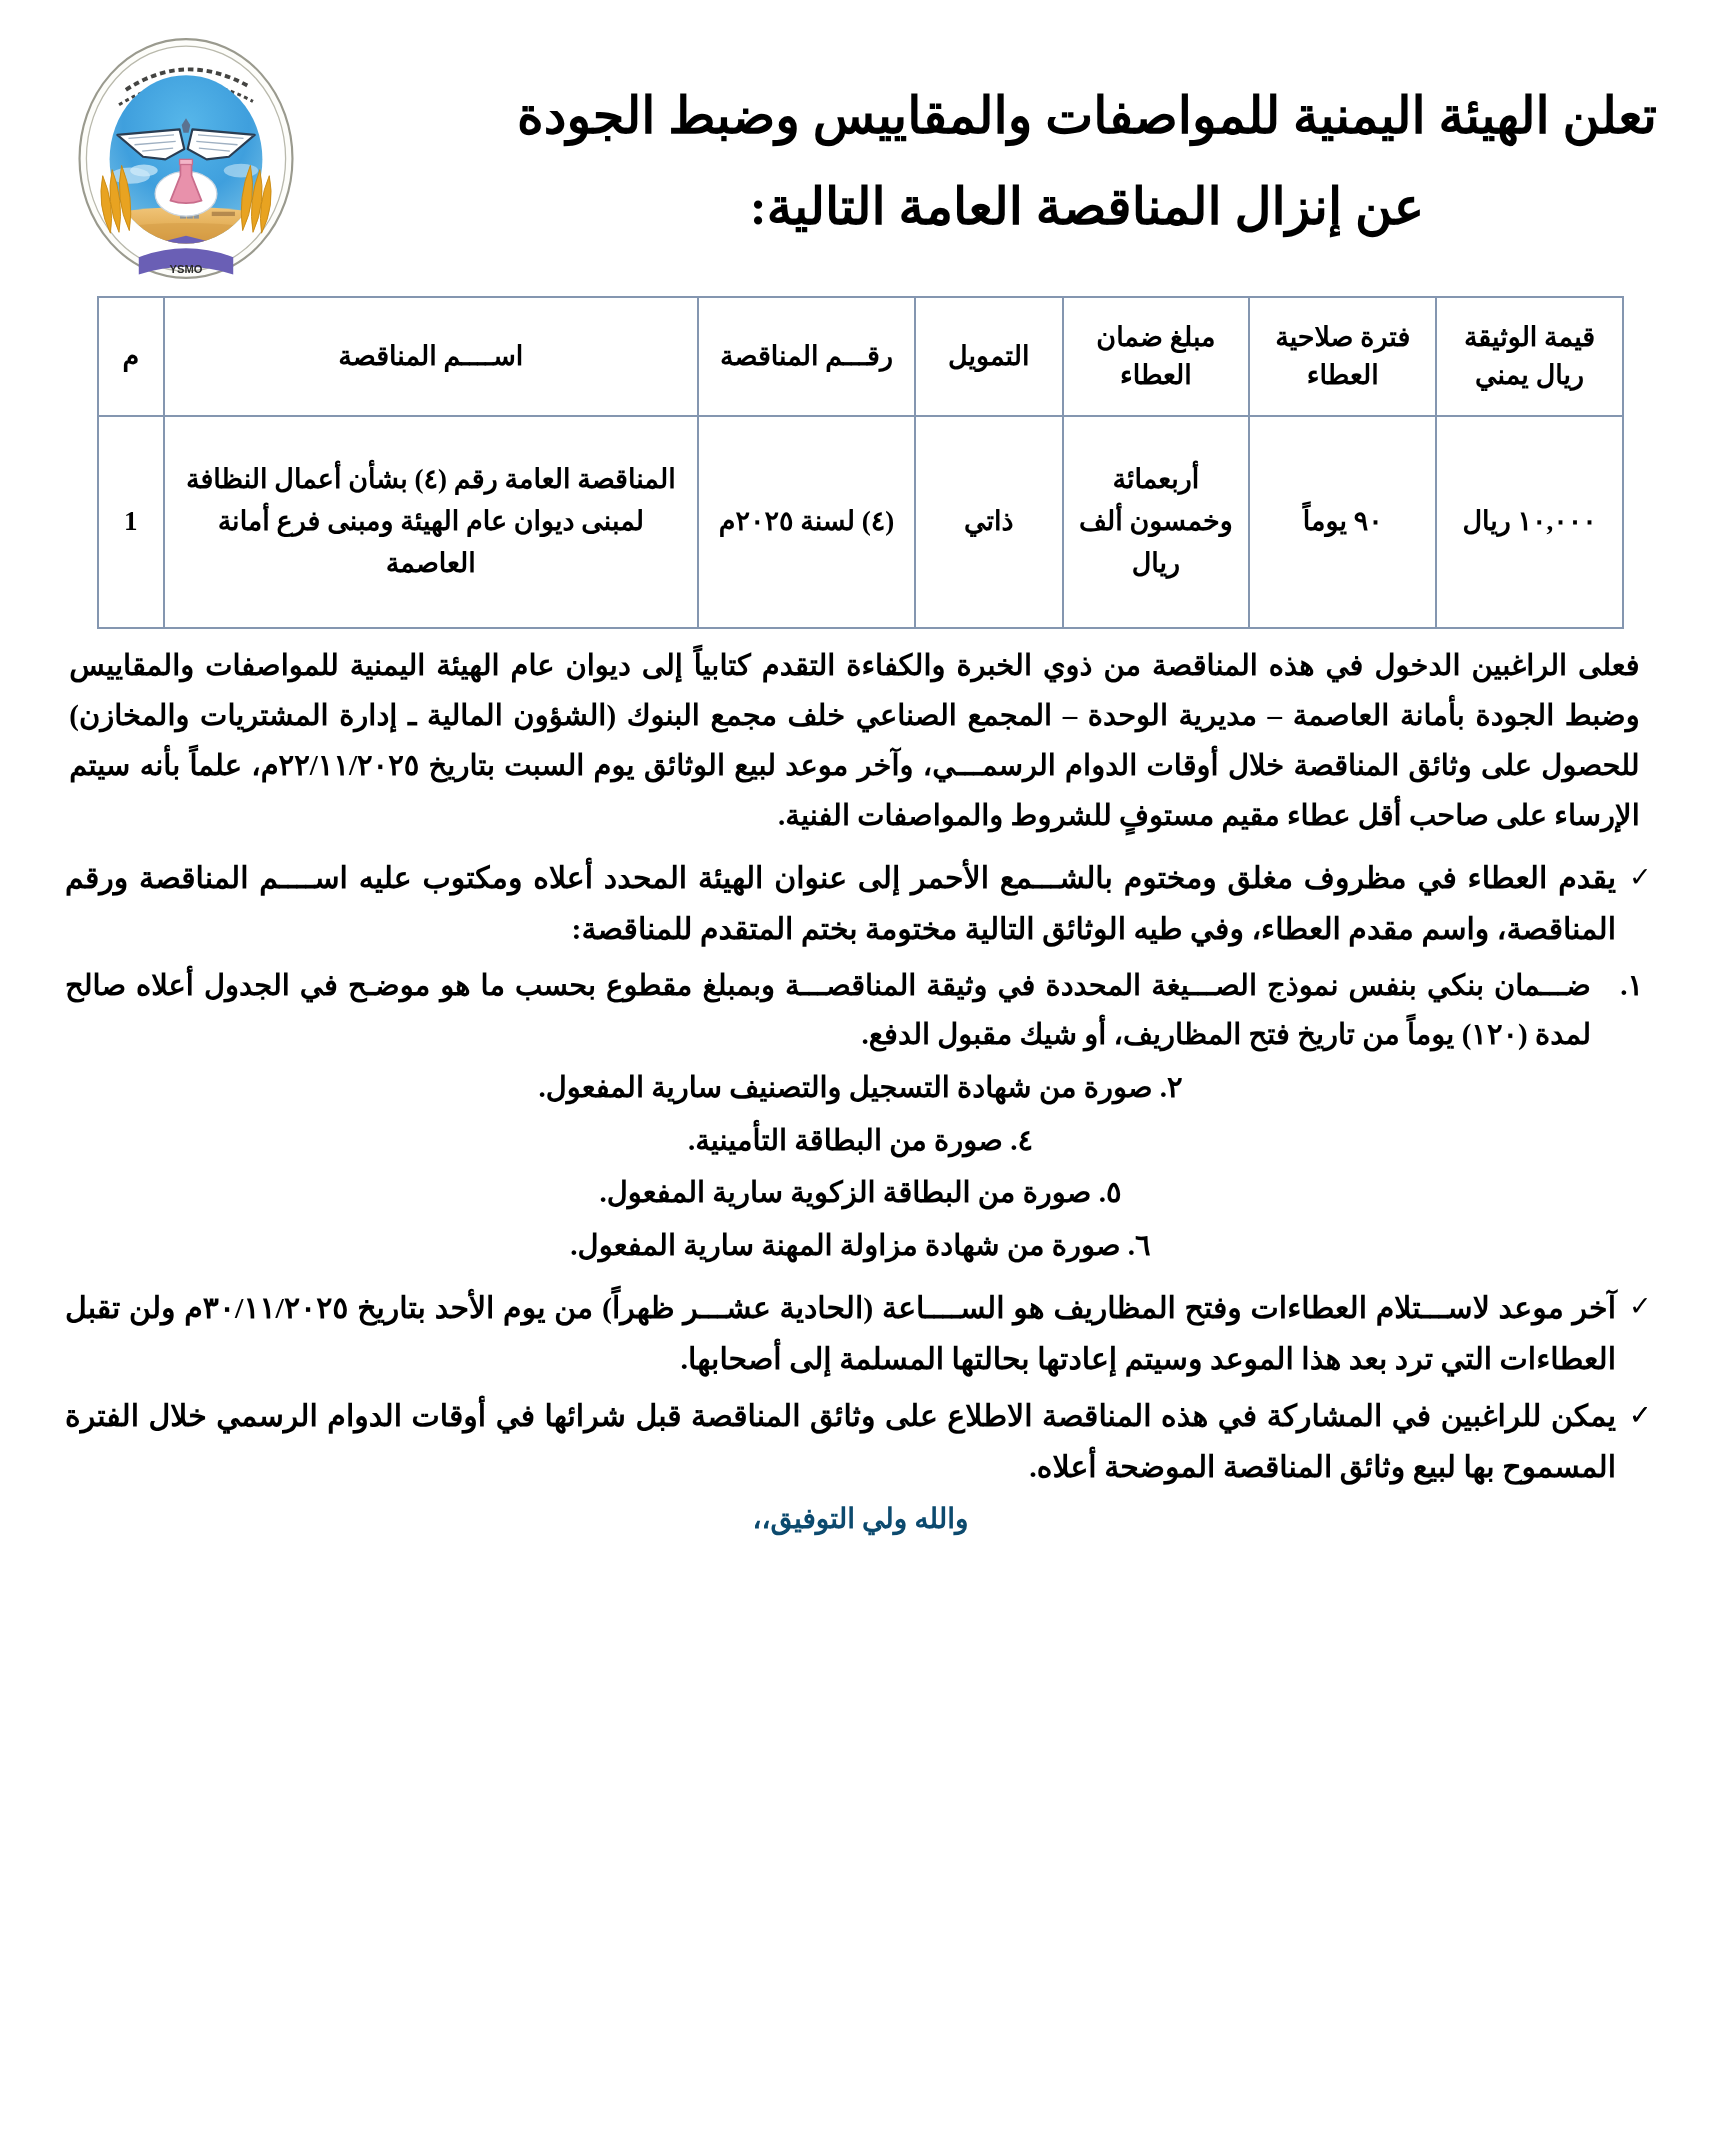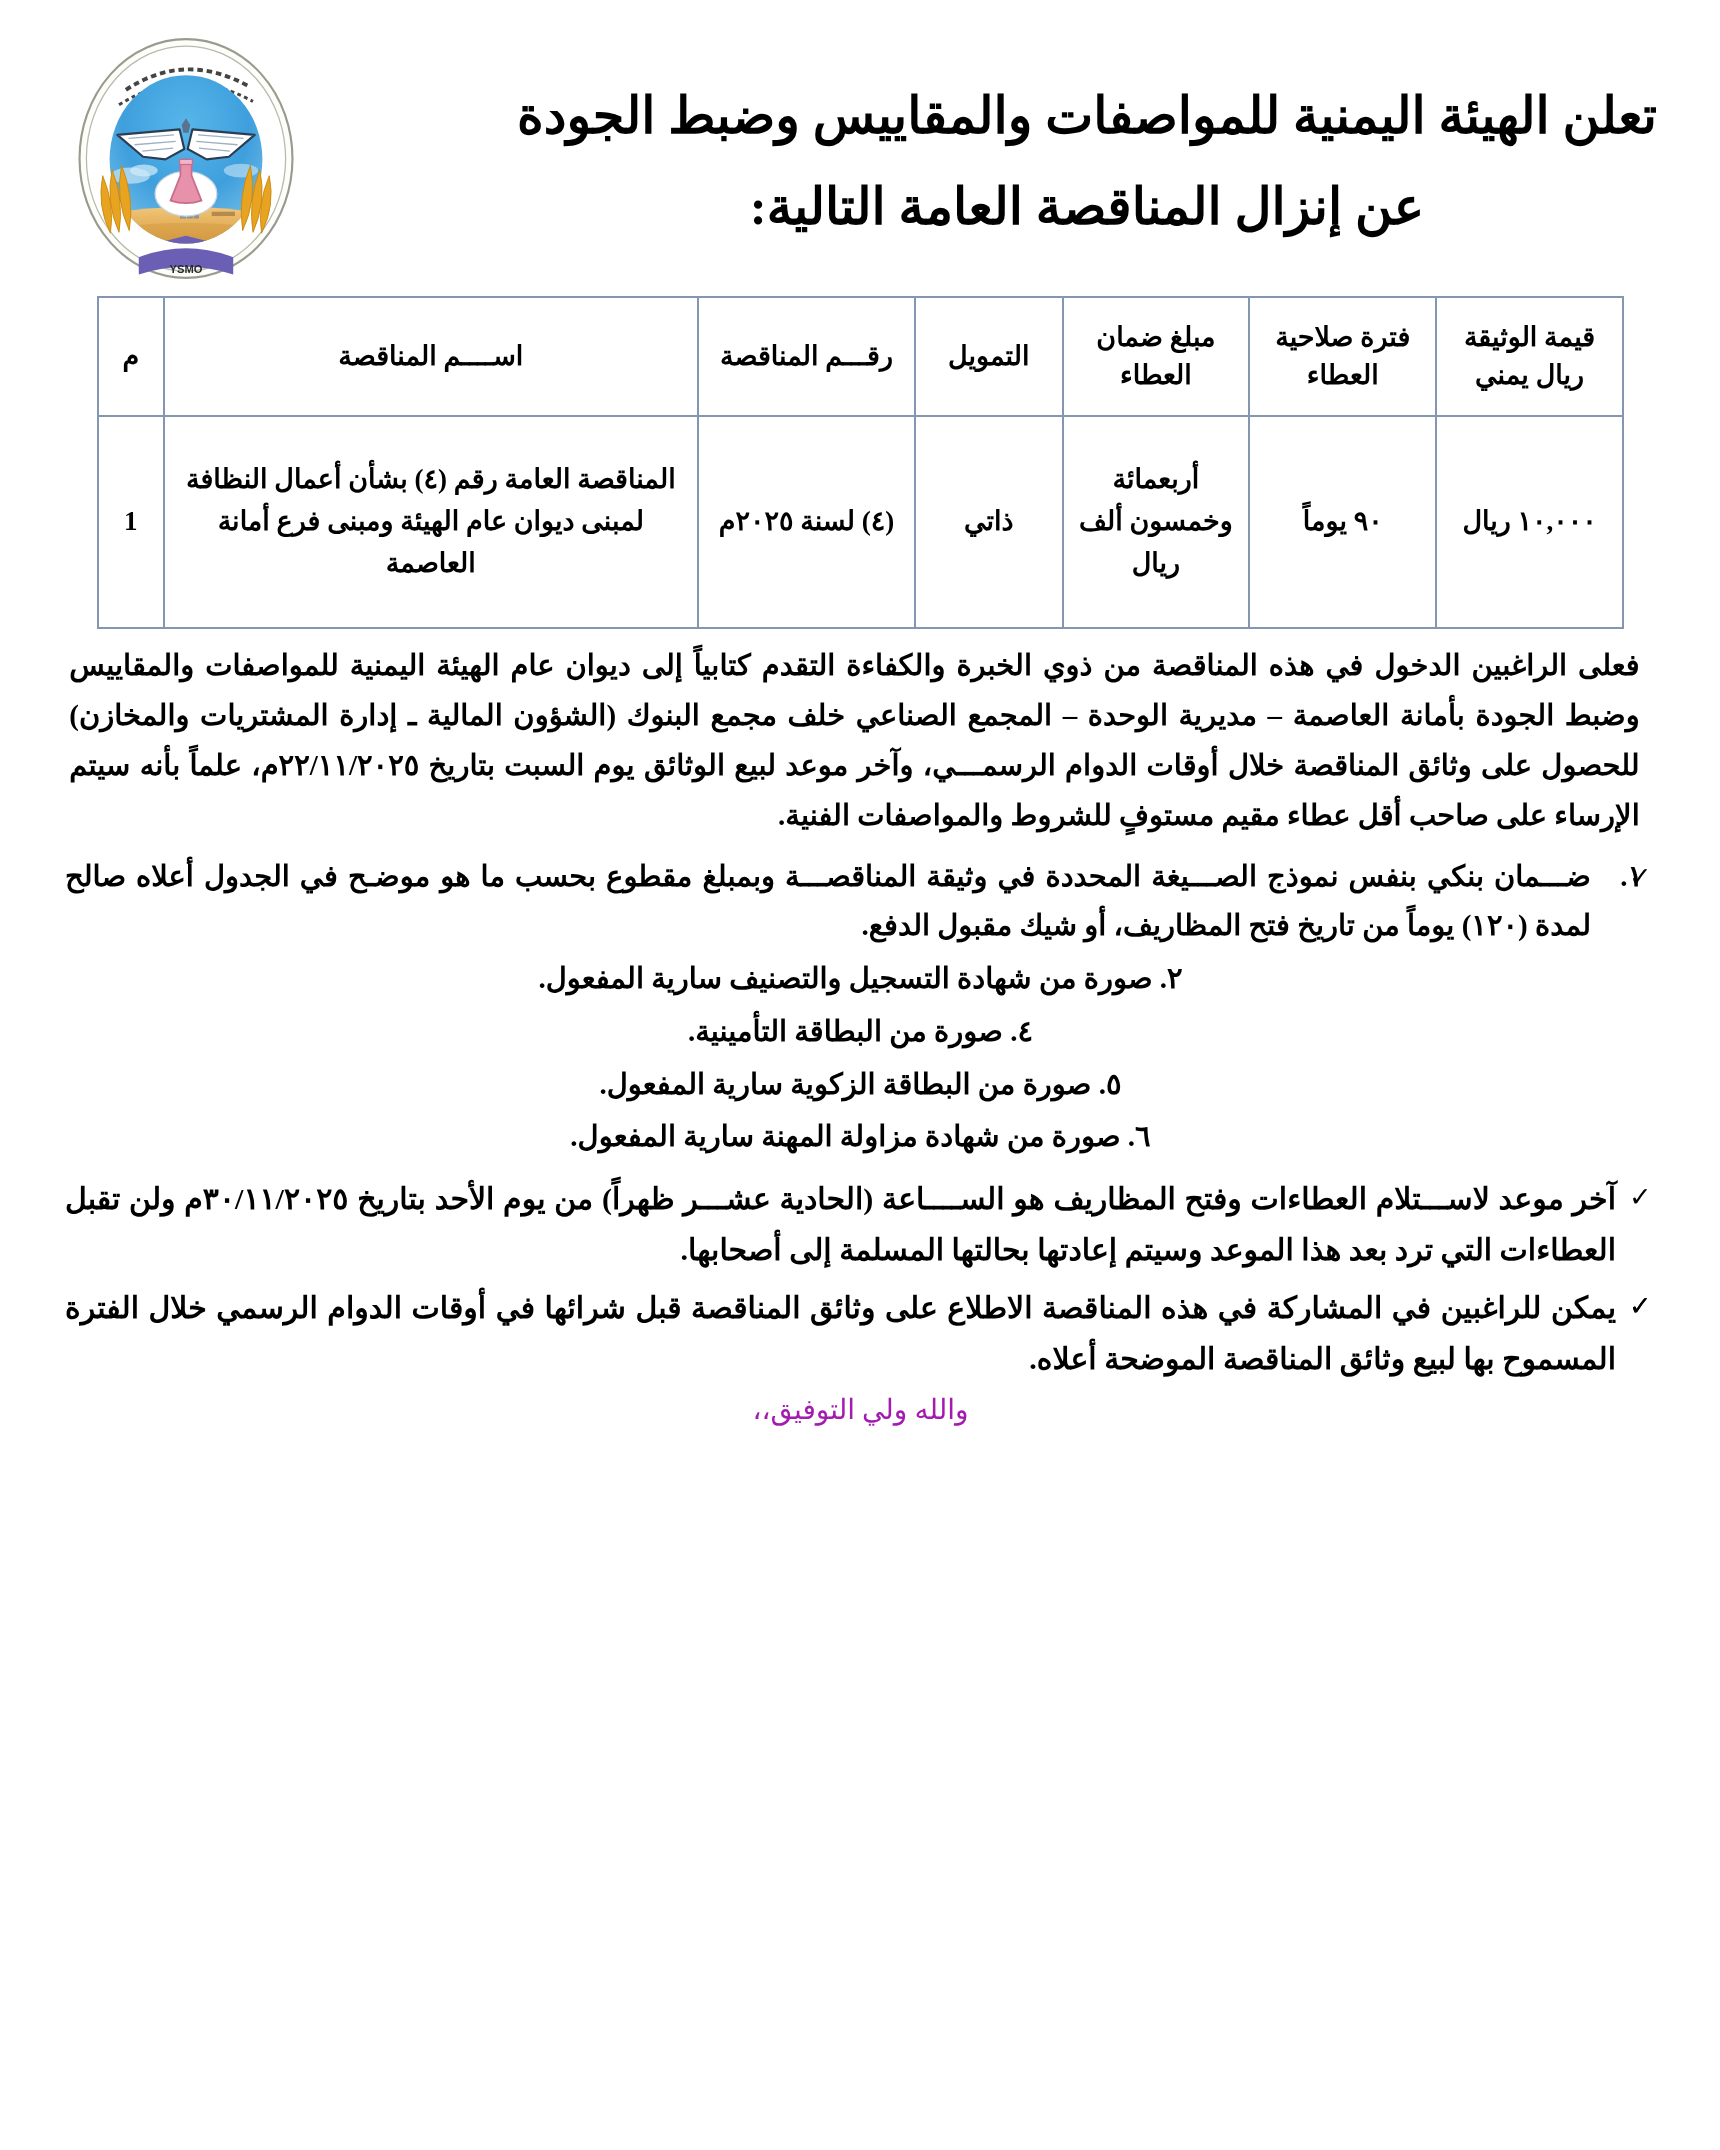--- a/index.html
+++ b/index.html
@@ -181,24 +181,24 @@
   }
   .num-list > li.indent-one .num {
     position: absolute;
     right: 13px;
     top: 0;
   }
 
   .closing {
     text-align: center;
     font-family: "Liberation Serif", "DejaVu Serif", serif;
-    font-weight: normal;
+    font-weight: bold;
     font-size: 28px;
     margin-top: 9.5px;
-    color: #a21caf;
+    color: #0c4a6e;
   }
 </style>
 </head>
 <body>
 
 <div class="page">
 
   <div class="header">
 
     <div class="logo-wrap">
@@ -326,20 +326,21 @@
         <td class="cell-no">1</td>
       </tr>
     </tbody>
   </table>
 
   <p class="body-text">فعلى الراغبين الدخول في هذه المناقصة من ذوي الخبرة والكفاءة التقدم كتابياً إلى ديوان عام الهيئة اليمنية للمواصفات والمقاييس وضبط الجودة بأمانة العاصمة – مديرية الوحدة  –  المجمع الصناعي خلف مجمع البنوك (الشؤون المالية ـ إدارة المشتريات والمخازن) للحصول على وثائق المناقصة خلال أوقات الدوام الرسمـــي، وآخر موعد لبيع الوثائق يوم السبت بتاريخ ٢٢/١١/٢٠٢٥م، علماً بأنه سيتم الإرساء على صاحب أقل عطاء مقيم مستوفٍ للشروط والمواصفات الفنية.</p>
 
   <ul class="check-list">
     <li>
       <span class="tick">✓</span>
+      <span>يقدم العطاء في مظروف مغلق ومختوم بالشـــمع الأحمر إلى عنوان الهيئة المحدد أعلاه ومكتوب عليه اســــم المناقصة ورقم المناقصة، واسم مقدم العطاء، وفي طيه الوثائق التالية مختومة بختم المتقدم للمناقصة:</span>
     </li>
   </ul>
 
   <ol class="num-list">
     <li class="indent-one">
       <span class="num">١.</span>
       <span>ضـــمان بنكي بنفس نموذج الصـــيغة المحددة في وثيقة المناقصـــة وبمبلغ مقطوع بحسب ما هو موضـح في الجدول أعلاه صالح لمدة (١٢٠) يوماً من تاريخ فتح المظاريف، أو شيك مقبول الدفع.</span>
     </li>
     <li class="centered">
       <span class="num">٢.</span>

